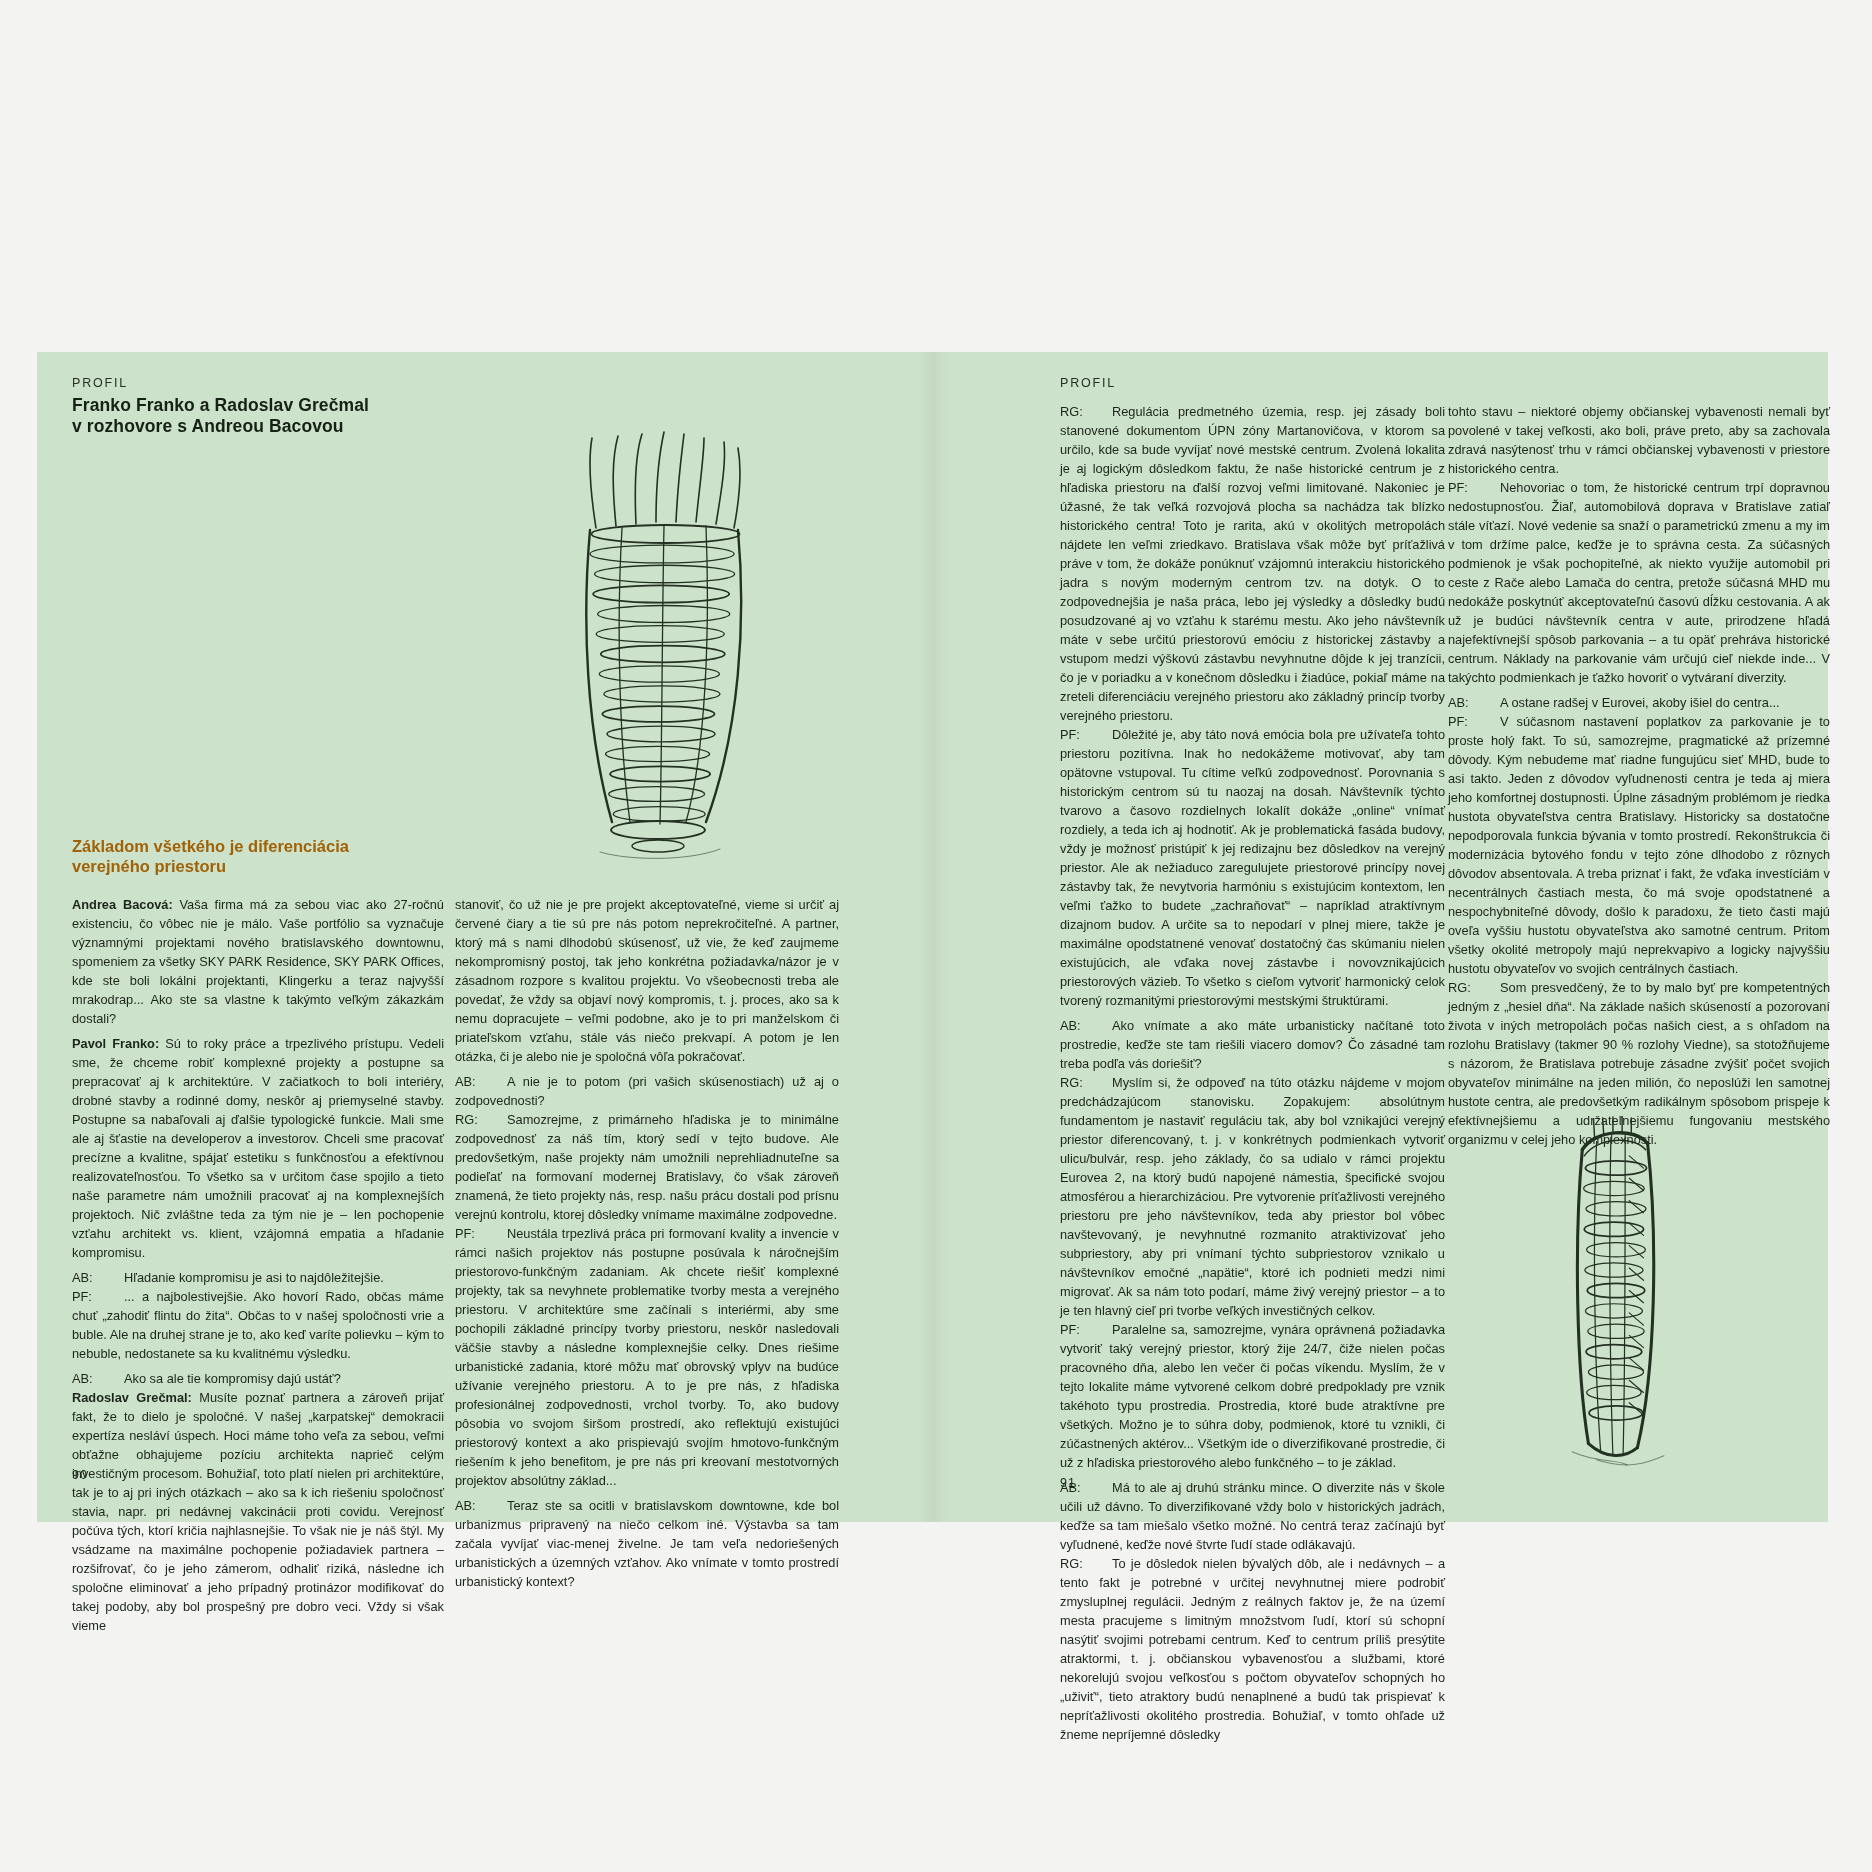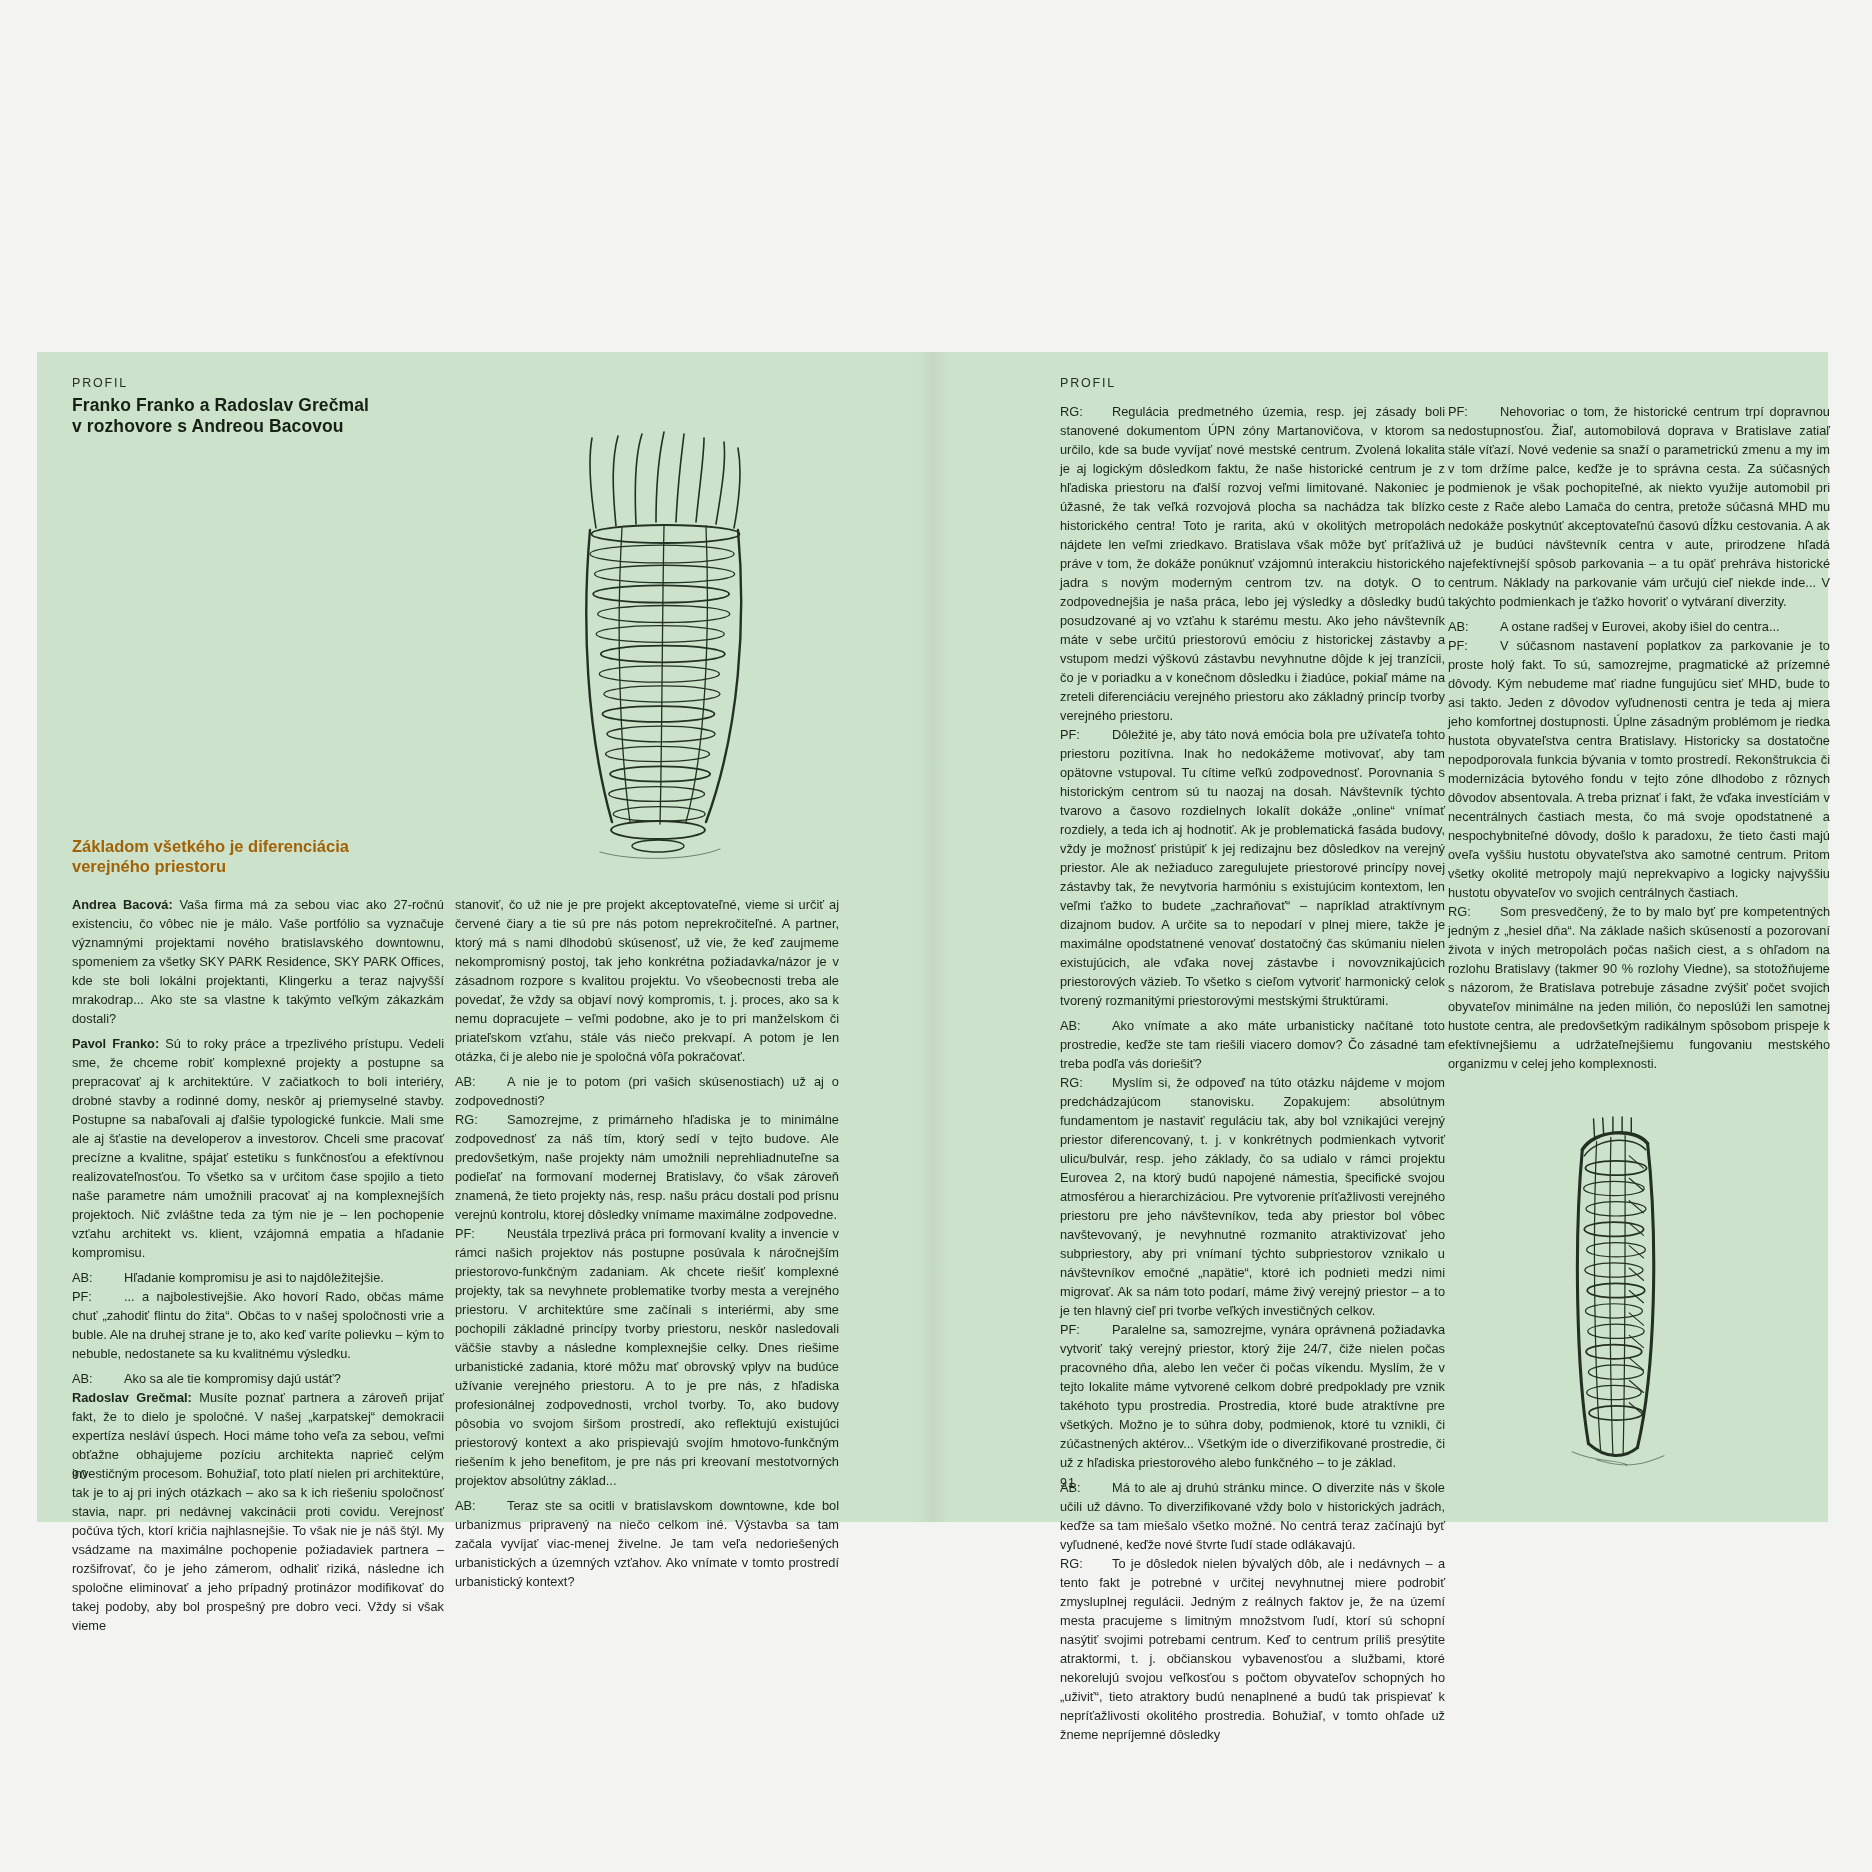--- a/index.html
+++ b/index.html
@@ -115,20 +115,21 @@
   <div class="col" style="left:1023px;top:50px;width:385px;">
       <p><span class="tab">RG:</span>Regulácia predmetného územia, resp. jej zásady boli stanovené dokumentom ÚPN zóny Martanovičova, v ktorom sa určilo, kde sa bude vyvíjať nové mestské centrum. Zvolená lokalita je aj logickým dôsledkom faktu, že naše historické centrum je z hľadiska priestoru na ďalší rozvoj veľmi limitované. Nakoniec je úžasné, že tak veľká rozvojová plocha sa nachádza tak blízko historického centra! Toto je rarita, akú v okolitých metropolách nájdete len veľmi zriedkavo. Bratislava však môže byť príťažlivá práve v tom, že dokáže ponúknuť vzájomnú interakciu historického jadra s novým moderným centrom tzv. na dotyk. O to zodpovednejšia je naša práca, lebo jej výsledky a dôsledky budú posudzované aj vo vzťahu k starému mestu. Ako jeho návštevník máte v sebe určitú priestorovú emóciu z historickej zástavby a vstupom medzi výškovú zástavbu nevyhnutne dôjde k jej tranzícii, čo je v poriadku a v konečnom dôsledku i žiadúce, pokiaľ máme na zreteli diferenciáciu verejného priestoru ako základný princíp tvorby verejného priestoru.</p>
       <p><span class="tab">PF:</span>Dôležité je, aby táto nová emócia bola pre užívateľa tohto priestoru pozitívna. Inak ho nedokážeme motivovať, aby tam opätovne vstupoval. Tu cítime veľkú zodpovednosť. Porovnania s historickým centrom sú tu naozaj na dosah. Návštevník týchto tvarovo a časovo rozdielnych lokalít dokáže „online“ vnímať rozdiely, a teda ich aj hodnotiť. Ak je problematická fasáda budovy, vždy je možnosť pristúpiť k jej redizajnu bez dôsledkov na verejný priestor. Ale ak nežiaduco zaregulujete priestorové princípy novej zástavby tak, že nevytvoria harmóniu s existujúcim kontextom, len veľmi ťažko to budete „zachraňovať“ – napríklad atraktívnym dizajnom budov. A určite sa to nepodarí v plnej miere, takže je maximálne opodstatnené venovať dostatočný čas skúmaniu nielen existujúcich, ale vďaka novej zástavbe i novovznikajúcich priestorových väzieb. To všetko s cieľom vytvoriť harmonický celok tvorený rozmanitými priestorovými mestskými štruktúrami.</p>
       <p class="gap"><span class="tab">AB:</span>Ako vnímate a ako máte urbanisticky načítané toto prostredie, keďže ste tam riešili viacero domov? Čo zásadné tam treba podľa vás doriešiť?</p>
       <p><span class="tab">RG:</span>Myslím si, že odpoveď na túto otázku nájdeme v mojom predchádzajúcom stanovisku. Zopakujem: absolútnym fundamentom je nastaviť reguláciu tak, aby bol vznikajúci verejný priestor diferencovaný, t. j. v konkrétnych podmienkach vytvoriť ulicu/bulvár, resp. jeho základy, čo sa udialo v rámci projektu Eurovea 2, na ktorý budú napojené námestia, špecifické svojou atmosférou a hierarchizáciou. Pre vytvorenie príťažlivosti verejného priestoru pre jeho návštevníkov, teda aby priestor bol vôbec navštevovaný, je nevyhnutné rozmanito atraktivizovať jeho subpriestory, aby pri vnímaní týchto subpriestorov vznikalo u návštevníkov emočné „napätie“, ktoré ich podnieti medzi nimi migrovať. Ak sa nám toto podarí, máme živý verejný priestor – a to je ten hlavný cieľ pri tvorbe veľkých investičných celkov.</p>
       <p><span class="tab">PF:</span>Paralelne sa, samozrejme, vynára oprávnená požiadavka vytvoriť taký verejný priestor, ktorý žije 24/7, čiže nielen počas pracovného dňa, alebo len večer či počas víkendu. Myslím, že v tejto lokalite máme vytvorené celkom dobré predpoklady pre vznik takéhoto typu prostredia. Prostredia, ktoré bude atraktívne pre všetkých. Možno je to súhra doby, podmienok, ktoré tu vznikli, či zúčastnených aktérov... Všetkým ide o diverzifikované prostredie, či už z hľadiska priestorového alebo funkčného – to je základ.</p>
       <p class="gap"><span class="tab">AB:</span>Má to ale aj druhú stránku mince. O diverzite nás v škole učili už dávno. To diverzifikované vždy bolo v historických jadrách, keďže sa tam miešalo všetko možné. No centrá teraz začínajú byť vyľudnené, keďže nové štvrte ľudí stade odlákavajú.</p>
       <p><span class="tab">RG:</span>To je dôsledok nielen bývalých dôb, ale i nedávnych – a tento fakt je potrebné v určitej nevyhnutnej miere podrobiť zmysluplnej regulácii. Jedným z reálnych faktov je, že na území mesta pracujeme s limitným množstvom ľudí, ktorí sú schopní nasýtiť svojimi potrebami centrum. Keď to centrum príliš presýtite atraktormi, t. j. občianskou vybavenosťou a službami, ktoré nekorelujú svojou veľkosťou s počtom obyvateľov schopných ho „uživiť“, tieto atraktory budú nenaplnené a budú tak prispievať k nepríťažlivosti okolitého prostredia. Bohužiaľ, v tomto ohľade už žneme nepríjemné dôsledky</p>
     </div>
   <div class="col" style="left:1411px;top:50px;width:382px;">
+      <p>tohto stavu – niektoré objemy občianskej vybavenosti nemali byť povolené v takej veľkosti, ako boli, práve preto, aby sa zachovala zdravá nasýtenosť trhu v rámci občianskej vybavenosti v priestore historického centra.</p>
       <p><span class="tab">PF:</span>Nehovoriac o tom, že historické centrum trpí dopravnou nedostupnosťou. Žiaľ, automobilová doprava v Bratislave zatiaľ stále víťazí. Nové vedenie sa snaží o parametrickú zmenu a my im v tom držíme palce, keďže je to správna cesta. Za súčasných podmienok je však pochopiteľné, ak niekto využije automobil pri ceste z Rače alebo Lamača do centra, pretože súčasná MHD mu nedokáže poskytnúť akceptovateľnú časovú dĺžku cestovania. A ak už je budúci návštevník centra v aute, prirodzene hľadá najefektívnejší spôsob parkovania – a tu opäť prehráva historické centrum. Náklady na parkovanie vám určujú cieľ niekde inde... V takýchto podmienkach je ťažko hovoriť o vytváraní diverzity.</p>
       <p class="gap"><span class="tab">AB:</span>A ostane radšej v Eurovei, akoby išiel do centra...</p>
       <p><span class="tab">PF:</span>V súčasnom nastavení poplatkov za parkovanie je to proste holý fakt. To sú, samozrejme, pragmatické až prízemné dôvody. Kým nebudeme mať riadne fungujúcu sieť MHD, bude to asi takto. Jeden z dôvodov vyľudnenosti centra je teda aj miera jeho komfortnej dostupnosti. Úplne zásadným problémom je riedka hustota obyvateľstva centra Bratislavy. Historicky sa dostatočne nepodporovala funkcia bývania v tomto prostredí. Rekonštrukcia či modernizácia bytového fondu v tejto zóne dlhodobo z rôznych dôvodov absentovala. A treba priznať i fakt, že vďaka investíciám v necentrálnych častiach mesta, čo má svoje opodstatnené a nespochybniteľné dôvody, došlo k paradoxu, že tieto časti majú oveľa vyššiu hustotu obyvateľstva ako samotné centrum. Pritom všetky okolité metropoly majú neprekvapivo a logicky najvyššiu hustotu obyvateľov vo svojich centrálnych častiach.</p>
       <p><span class="tab">RG:</span>Som presvedčený, že to by malo byť pre kompetentných jedným z „hesiel dňa“. Na základe našich skúseností a pozorovaní života v iných metropolách počas našich ciest, a s ohľadom na rozlohu Bratislavy (takmer 90 % rozlohy Viedne), sa stotožňujeme s názorom, že Bratislava potrebuje zásadne zvýšiť počet svojich obyvateľov minimálne na jeden milión, čo neposlúži len samotnej hustote centra, ale predovšetkým radikálnym spôsobom prispeje k efektívnejšiemu a udržateľnejšiemu fungovaniu mestského organizmu v celej jeho komplexnosti.</p>
     </div>
 
   <div class="sketch" style="left:1528px;top:763px;width:104px;height:352px;">
     <svg viewBox="0 0 100 345" id="sketch2">
       <path class="sk" d="M28,22 L27,4" stroke-width="1.4"></path>
       <path class="sk" d="M37,20 L36,3" stroke-width="1.4"></path>

